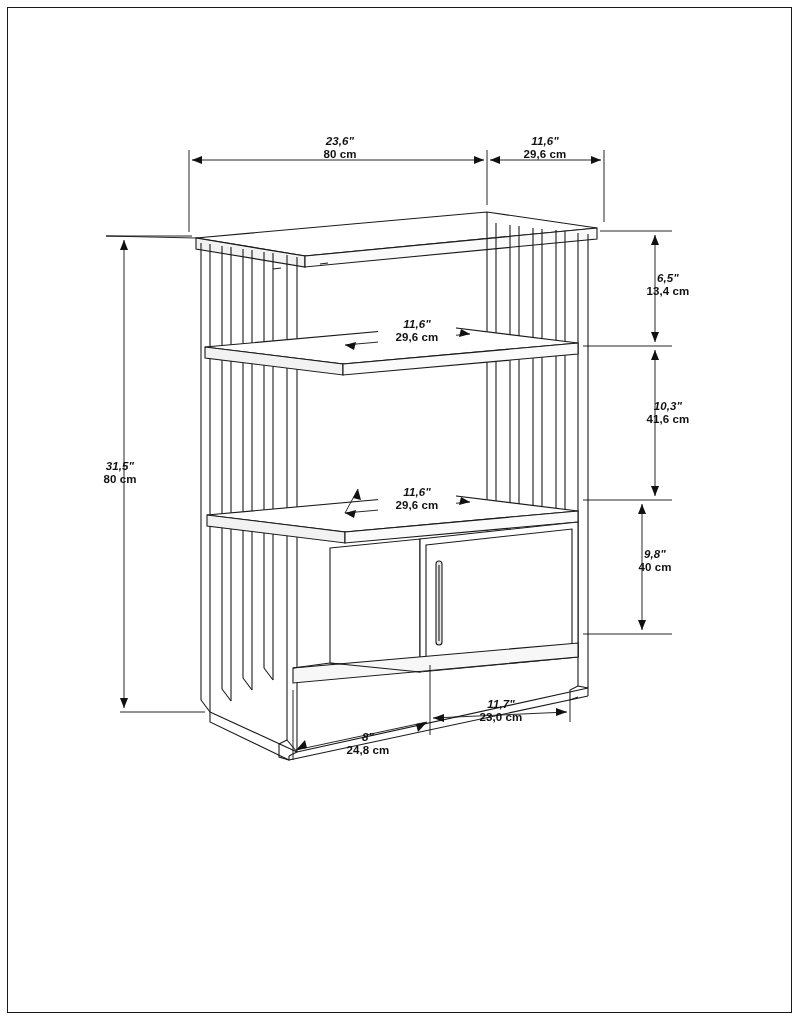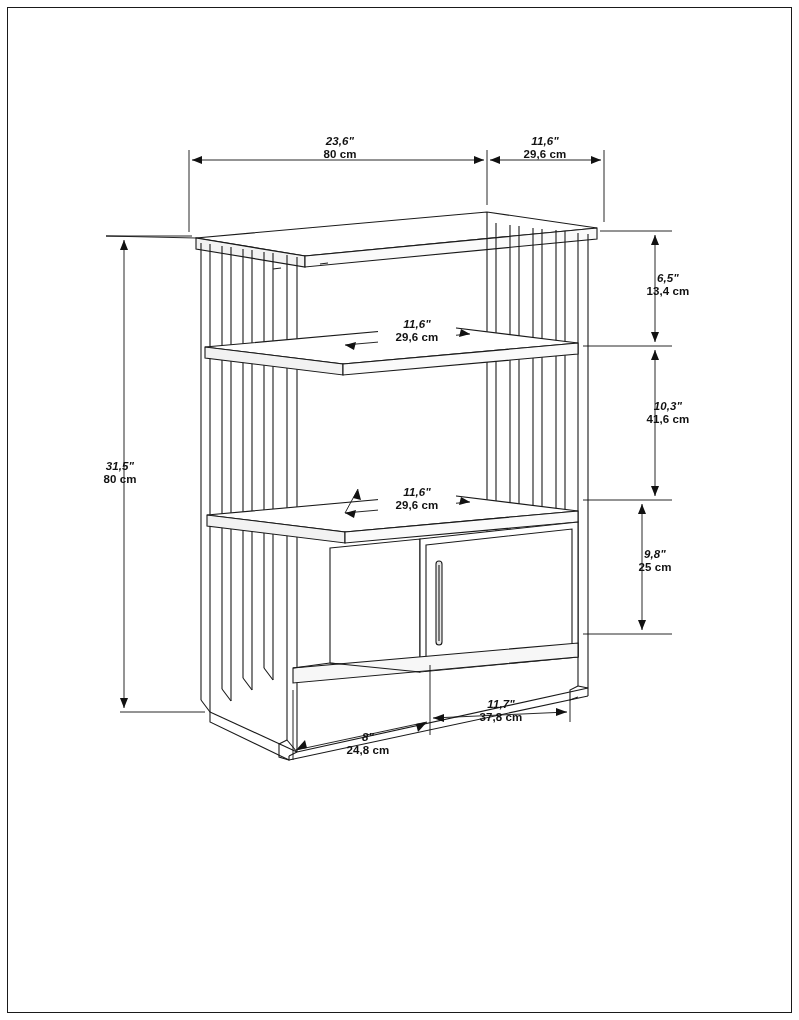--- a/index.html
+++ b/index.html
@@ -243,35 +243,35 @@
     <span class="cm">13,4 cm</span>
   </div>
 
   <div class="dim-label" style="left: 633px; top: 400px; width: 70px;">
     <span class="inch">10,3"</span>
     <span class="cm">41,6 cm</span>
   </div>
 
   <div class="dim-label" style="left: 620px; top: 548px; width: 70px;">
     <span class="inch">9,8"</span>
-    <span class="cm">25 cm</span>
+    <span class="cm">40 cm</span>
   </div>
 
   <div class="dim-label lbl-box" style="left: 378px; top: 318px; width: 72px;">
     <span class="inch">11,6"</span>
     <span class="cm">29,6 cm</span>
   </div>
 
   <div class="dim-label lbl-box" style="left: 378px; top: 486px; width: 72px;">
     <span class="inch">11,6"</span>
     <span class="cm">29,6 cm</span>
   </div>
 
   <div class="dim-label" style="left: 333px; top: 731px; width: 70px;">
     <span class="inch">8"</span>
     <span class="cm">24,8 cm</span>
   </div>
 
   <div class="dim-label" style="left: 462px; top: 698px; width: 78px;">
     <span class="inch">11,7"</span>
-    <span class="cm">37,8 cm</span>
+    <span class="cm">23,0 cm</span>
   </div>
 </div>
 
 </body></html>

